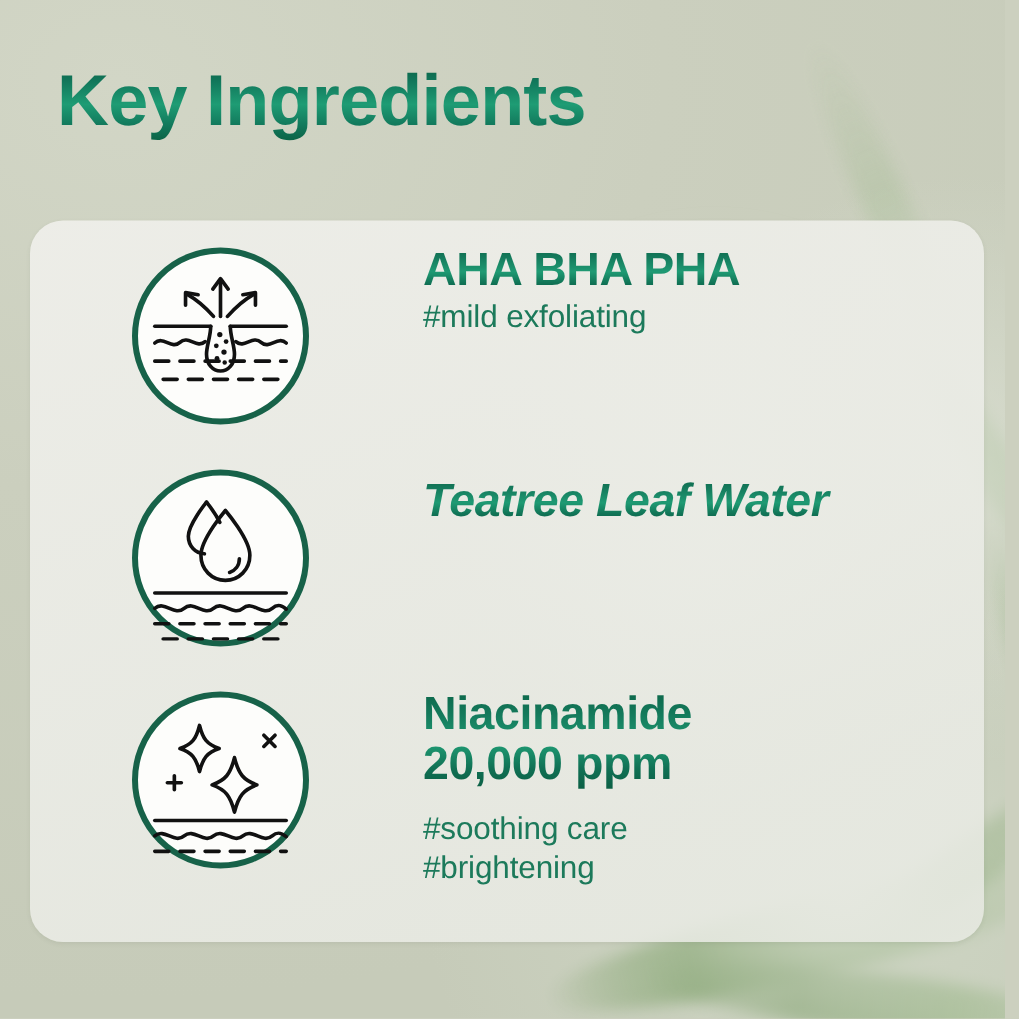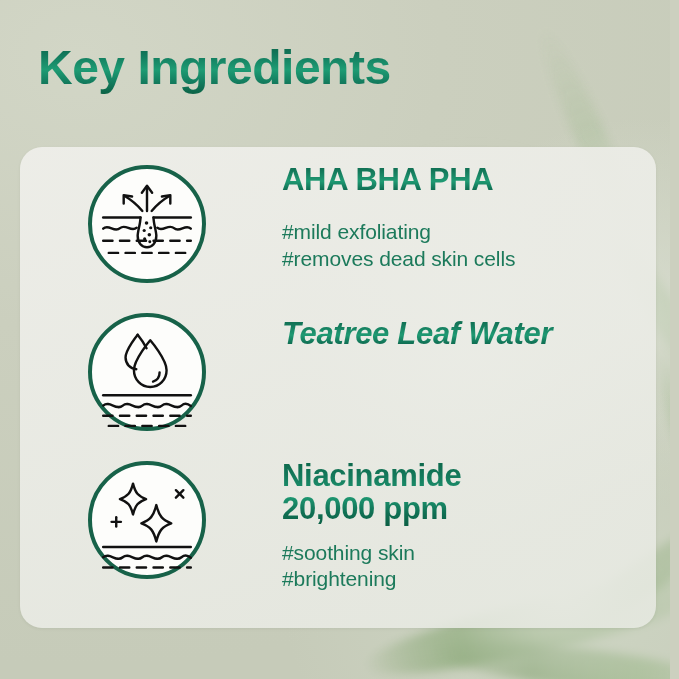--- a/index.html
+++ b/index.html
@@ -80,21 +80,21 @@
   
   .txt{position:absolute;left:258px;top:0;width:380px;}
   .head{
     font-size:31px;font-weight:bold;line-height:1.08;letter-spacing:-0.3px;
     background:linear-gradient(180deg,#0c6548 0%,#14795b 25%,#1f9a73 55%,#107054 80%,#0b5f44 100%);
     -webkit-background-clip:text;background-clip:text;color:transparent;
     -webkit-text-fill-color:transparent;
     white-space:nowrap;
   }
   .head.two-line{white-space:normal;}
-  .tags{margin-top:23px;}
+  .tags{margin-top:3px;}
   .tag{
     font-size:21px;line-height:1.24;color:#1c7a5b;font-weight:400;letter-spacing:-0.1px;
     white-space:nowrap;
   }
   .row.r1 .txt{top:10px;}
   .row.r2 .txt{top:16px;font-style:italic;}
   .row.r3 .txt{top:10px;}
   .row.r3 .tags{margin-top:14px;}
 </style>
 </head>
@@ -148,21 +148,20 @@
             <path d="M70 63 C76 68.5 82 58 88 63.5 C94 69 100 58.5 106 64"></path>
 
             <path d="M12 77 L106 77" stroke-dasharray="10 8"></path>
             <path d="M18 90 L100 90" stroke-dasharray="10 8"></path>
           </svg>
         </div>
         <div class="txt">
           <div class="head">AHA BHA PHA</div>
           <div class="tags">
             <div class="tag">#mild exfoliating</div>
-            <div class="tag">#removes dead skin cells</div>
           </div>
         </div>
       </div>
 
       <div class="row r2">
         <div class="icon-circle">
           <svg viewBox="0 0 118 118" xmlns="http://www.w3.org/2000/svg" fill="none" stroke="#111" stroke-width="2.6" stroke-linecap="round" stroke-linejoin="round">
 
             <path d="M49 19 C49 19 36 35 36 43.5 C36 50.5 41 55.5 47.5 56"></path>
             <path d="M49 19 C49 19 55 26.5 58.5 33.5"></path>
@@ -201,21 +200,21 @@
             <path d="M12 110 L106 110" stroke-dasharray="10 8"></path>
             <path d="M18 121 L100 121" stroke-dasharray="10 8"></path>
           </svg>
         </div>
         <div class="txt">
           <div class="head two-line">
             <span>Niacinamide</span><br>
             <span>20,000 ppm</span>
           </div>
           <div class="tags">
-            <div class="tag">#soothing skin</div>
+            <div class="tag">#soothing care</div>
             <div class="tag">#brightening</div>
           </div>
         </div>
       </div>
 
     </div>
   </div>
 </div>
 
 </body></html>

